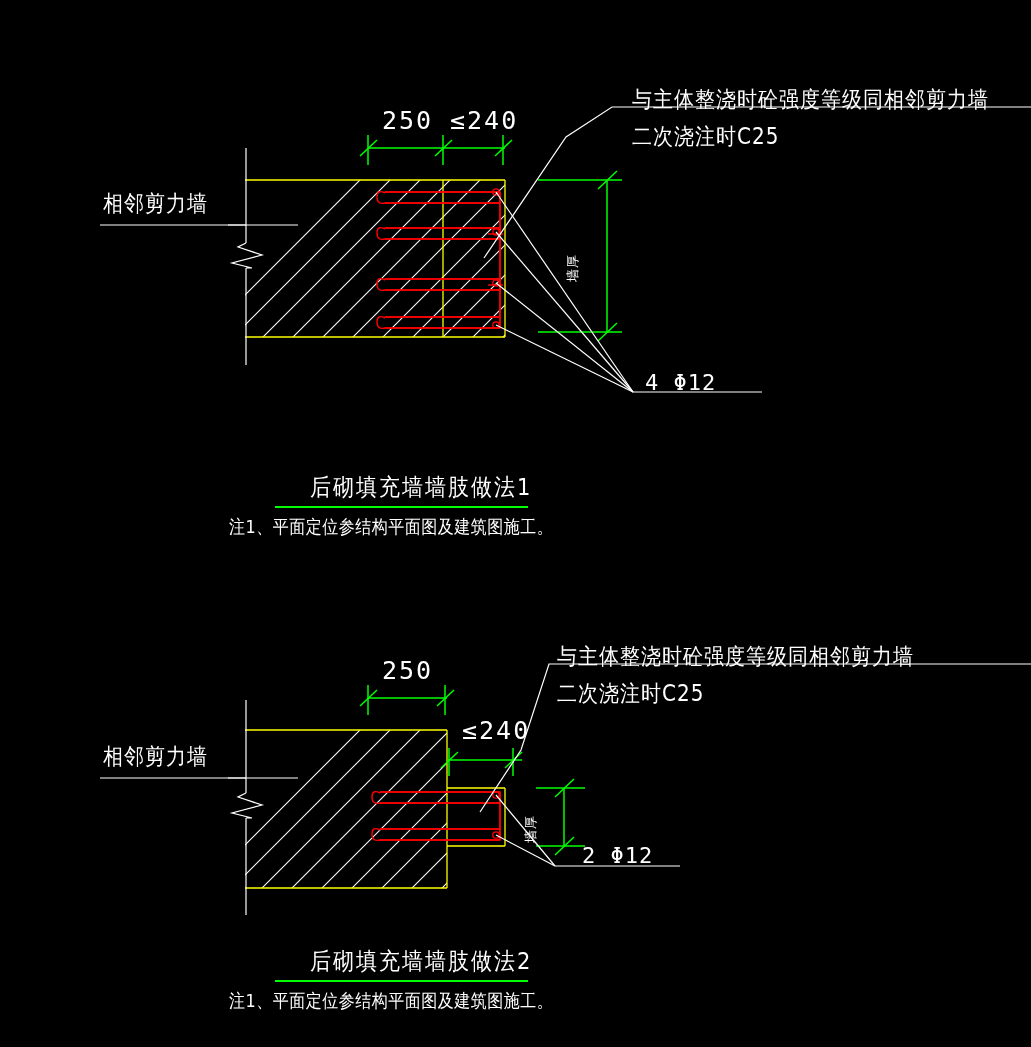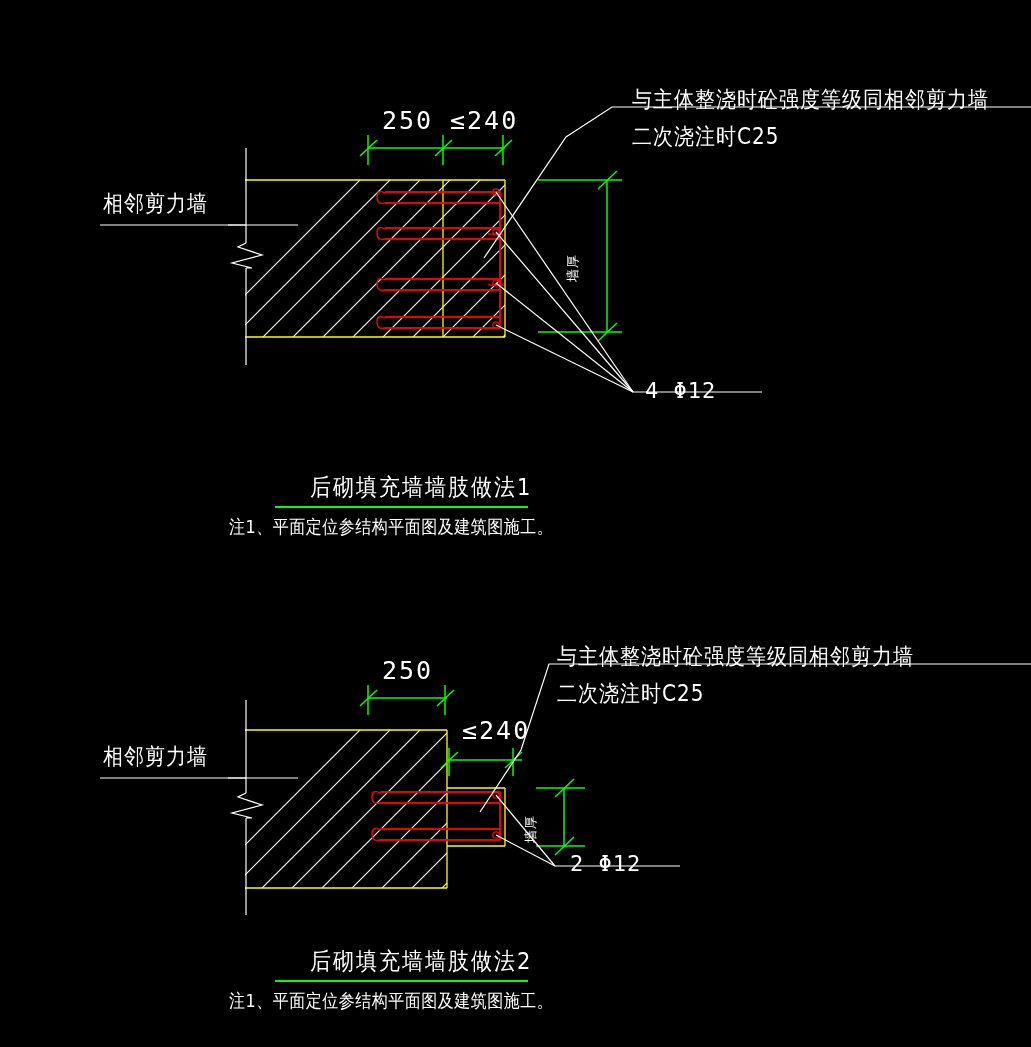--- a/index.html
+++ b/index.html
@@ -43,21 +43,20 @@
   }
   .dim-text {
     font-size: 25px;
     font-family: "DejaVu Sans Mono", monospace;
     letter-spacing: 2px;
   }
   .rebar-text {
     font-size: 22px;
     font-family: "DejaVu Sans Mono", monospace;
     letter-spacing: 1px;
-    margin-top: 8px;
   }
   .title-text {
     font-size: 21px;
     letter-spacing: 2px;
     transform: scaleY(1.12);
     transform-origin: left top;
   }
   .note-text {
     font-size: 16px;
     letter-spacing: 0.5px;
@@ -315,19 +314,19 @@
   <div class="cad-text dim-text" style="left:382px; top:658px;">250</div>
 
   <div class="cad-text dim-text" style="left:462px; top:718px;">≤240</div>
 
   <div class="cad-text vert-text" style="left:524px; top:843px;">墙厚</div>
 
   <div class="cad-text cn-text" style="left:557px; top:645px;">与主体整浇时砼强度等级同相邻剪力墙</div>
 
   <div class="cad-text cn-text" style="left:557px; top:682px;">二次浇注时C25</div>
 
-  <div class="cad-text rebar-text" style="left:570px; top:845px;">2 Φ12</div>
+  <div class="cad-text rebar-text" style="left:582px; top:845px;">2 Φ12</div>
 
   <div class="cad-text title-text" style="left:310px; top:950px;">后砌填充墙墙肢做法2</div>
 
   <div class="cad-text note-text" style="left:229px; top:992px;">注1、平面定位参结构平面图及建筑图施工。</div>
 
 </div>
 
 </body></html>

